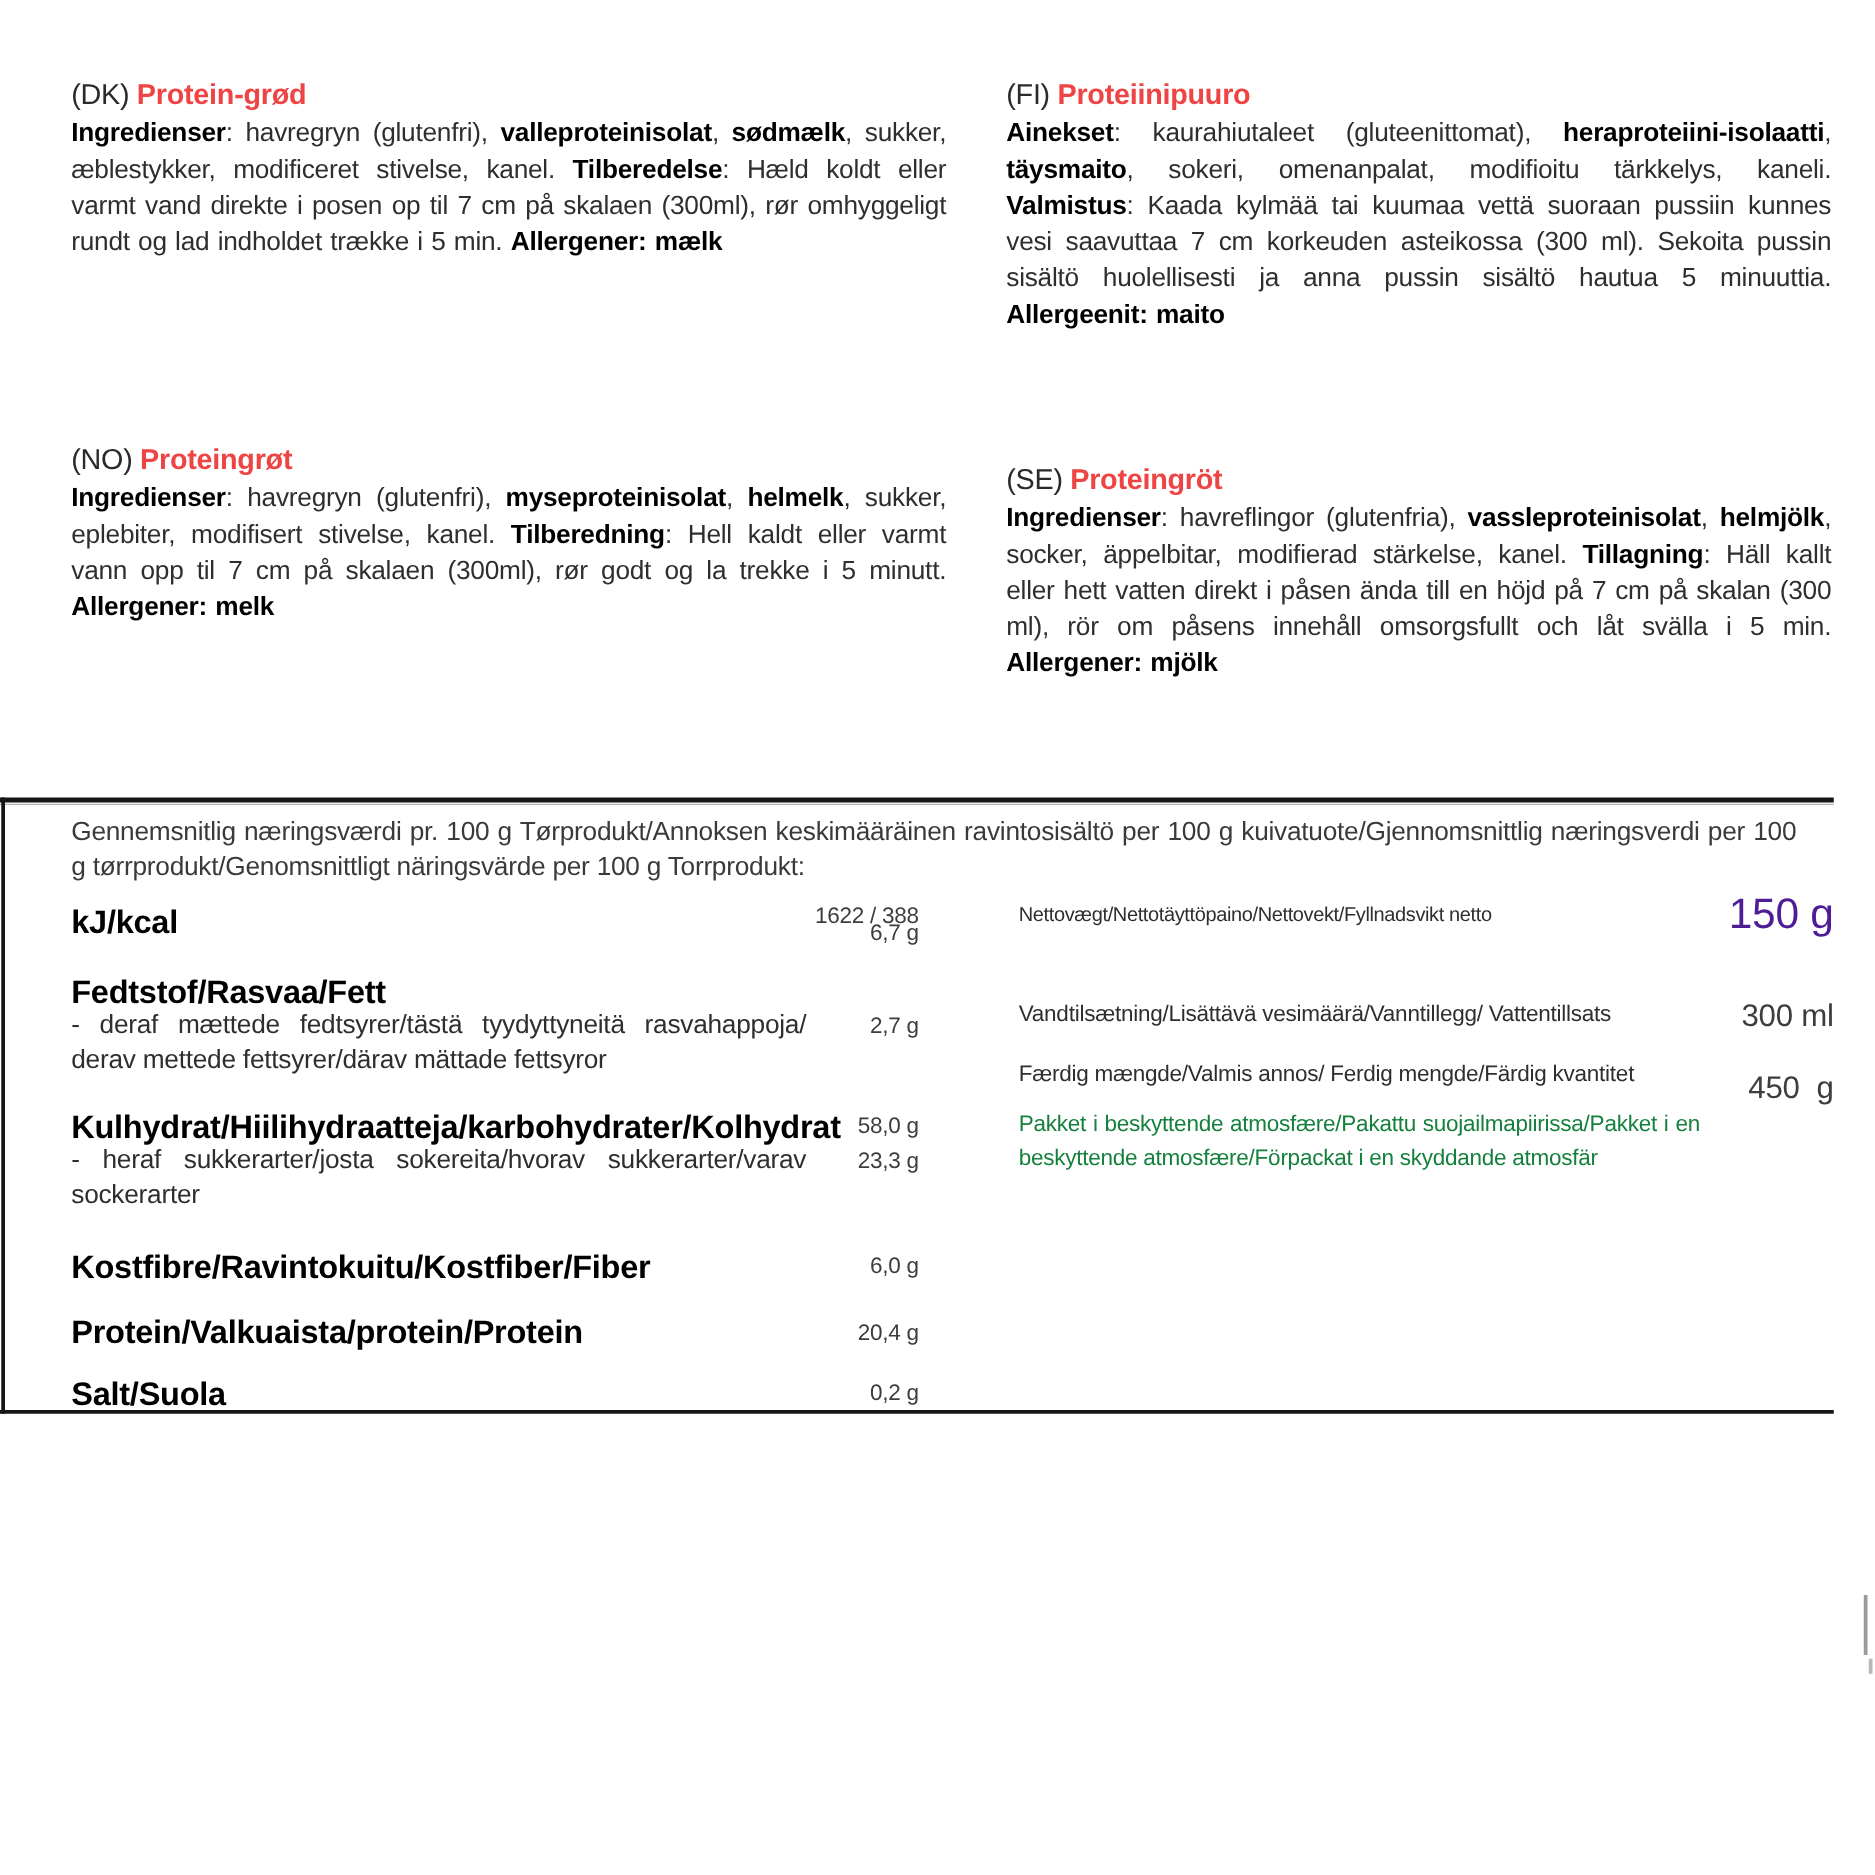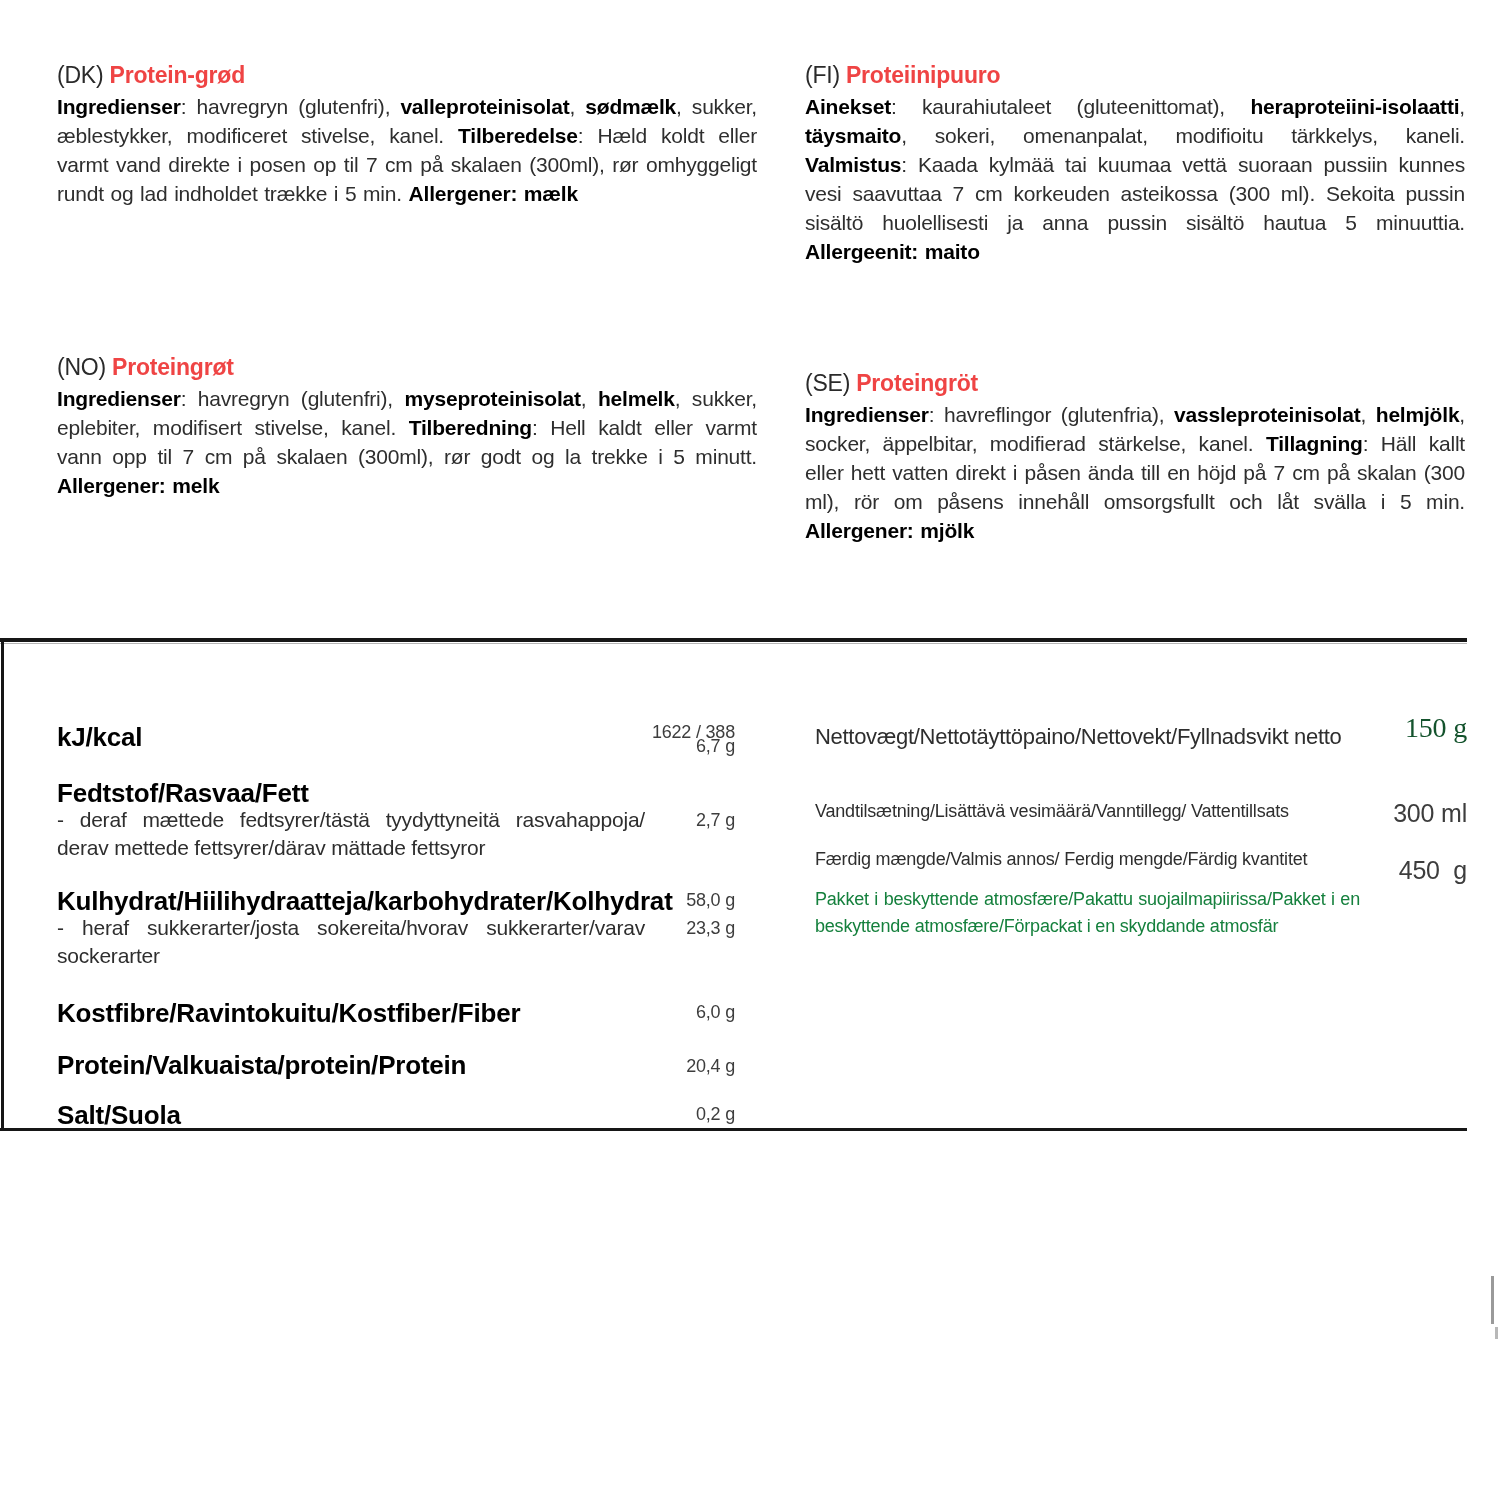--- a/index.html
+++ b/index.html
@@ -20,24 +20,24 @@
   .rule{position:absolute;background:#161616;}
   .rule-gray{position:absolute;background:#b5b5b5;}
   .ntr-header{
     position:absolute;left:57px;top:652px;width:1380px;
     font-size:21px;line-height:28px;color:#3a3a3a;letter-spacing:-0.2px;text-align:justify;
   }
   .nlabel{position:absolute;left:57px;font-size:26px;font-weight:bold;color:#000;letter-spacing:-0.2px;white-space:nowrap;}
   .nsub{position:absolute;left:57px;width:588px;font-size:21px;line-height:28px;color:#2e2e2e;letter-spacing:-0.2px;text-align:justify;margin:0;}
   .nval{position:absolute;left:545px;width:190px;text-align:right;font-size:18px;color:#3d3d3d;letter-spacing:-0.2px;white-space:pre;}
   .plabel{position:absolute;left:815px;font-size:18px;color:#2e2e2e;letter-spacing:-0.2px;white-space:nowrap;}
-  .plabel-lg{position:absolute;left:815px;font-size:22px;color:#2e2e2e;letter-spacing:-0.3px;white-space:nowrap;}
+  .plabel-lg{position:absolute;left:815px;font-size:16px;color:#2e2e2e;letter-spacing:-0.3px;white-space:nowrap;}
   .ppara{position:absolute;left:815px;width:545px;font-size:18px;line-height:27px;color:#15803d;letter-spacing:-0.2px;text-align:justify;margin:0;}
   .pval{position:absolute;left:1285px;width:182px;text-align:right;font-size:25px;color:#3d3d3d;letter-spacing:-0.2px;white-space:pre;}
-  .pval-lg{font-size:28px;color:#14532d;font-family:Liberation Serif, serif;}
+  .pval-lg{font-size:34px;color:#4c1d95;}
   .edge-tick{position:absolute;background:#9a9a9a;}
 </style>
 </head>
 <body>
 
 <div id="canvas">
 
   <section class="pblock" style="left:57px;top:60px;width:700px;">
     <div class="ptitle"><span>(DK)</span><b>Protein-grød</b></div>
     <p class="pbody"><b>Ingredienser</b><span>: havregryn (glutenfri), </span><b>valleproteinisolat</b><span>, </span><b>sødmælk</b><span>, sukker, æblestykker, modificeret stivelse, kanel. </span><b>Tilberedelse</b><span>: Hæld koldt eller varmt vand direkte i posen op til 7 cm på skalaen (300ml), rør omhyggeligt rundt og lad indholdet trække i 5 min. </span><b>Allergener: mælk</b></p>
@@ -56,20 +56,21 @@
   <section class="pblock" style="left:805px;top:368px;width:660px;">
     <div class="ptitle"><span>(SE)</span><b>Proteingröt</b></div>
     <p class="pbody"><b>Ingredienser</b><span>: havreflingor (glutenfria), </span><b>vassleproteinisolat</b><span>, </span><b>helmjölk</b><span>, socker, äppelbitar, modifierad stärkelse, kanel. </span><b>Tillagning</b><span>: Häll kallt eller hett vatten direkt i påsen ända till en höjd på 7 cm på skalan (300 ml), rör om påsens innehåll omsorgsfullt och låt svälla i 5 min. </span><b>Allergener: mjölk</b></p>
   </section>
 
   <div class="rule" style="left:0;top:638px;width:1467px;height:4px;"></div>
   <div class="rule-gray" style="left:0;top:643px;width:1467px;height:1px;"></div>
   <div class="rule" style="left:1px;top:638px;width:3px;height:493px;"></div>
   <div class="rule" style="left:0;top:1128px;width:1467px;height:3px;"></div>
 
+  <div class="ntr-header">Gennemsnitlig næringsværdi pr. 100 g Tørprodukt/Annoksen keskimääräinen ravintosisältö per 100 g kuivatuote/Gjennomsnittlig næringsverdi per 100 g tørrprodukt/Genomsnittligt näringsvärde per 100 g Torrprodukt:</div>
 
   <div class="nlabel" style="top:722px;">kJ/kcal</div>
   <div class="nval" style="top:722px;">1622 / 388</div>
 
   <div class="nlabel" style="top:778px;">Fedtstof/Rasvaa/Fett</div>
   <div class="nval" style="top:736px;">6,7 g</div>
   <p class="nsub" style="top:806px;">- deraf mættede fedtsyrer/tästä tyydyttyneitä rasvahappoja/ derav mettede fettsyrer/därav mättade fettsyror</p>
   <div class="nval" style="top:810px;">2,7 g</div>
 
   <div class="nlabel" style="top:886px;">Kulhydrat/Hiilihydraatteja/karbohydrater/Kolhydrat</div>

